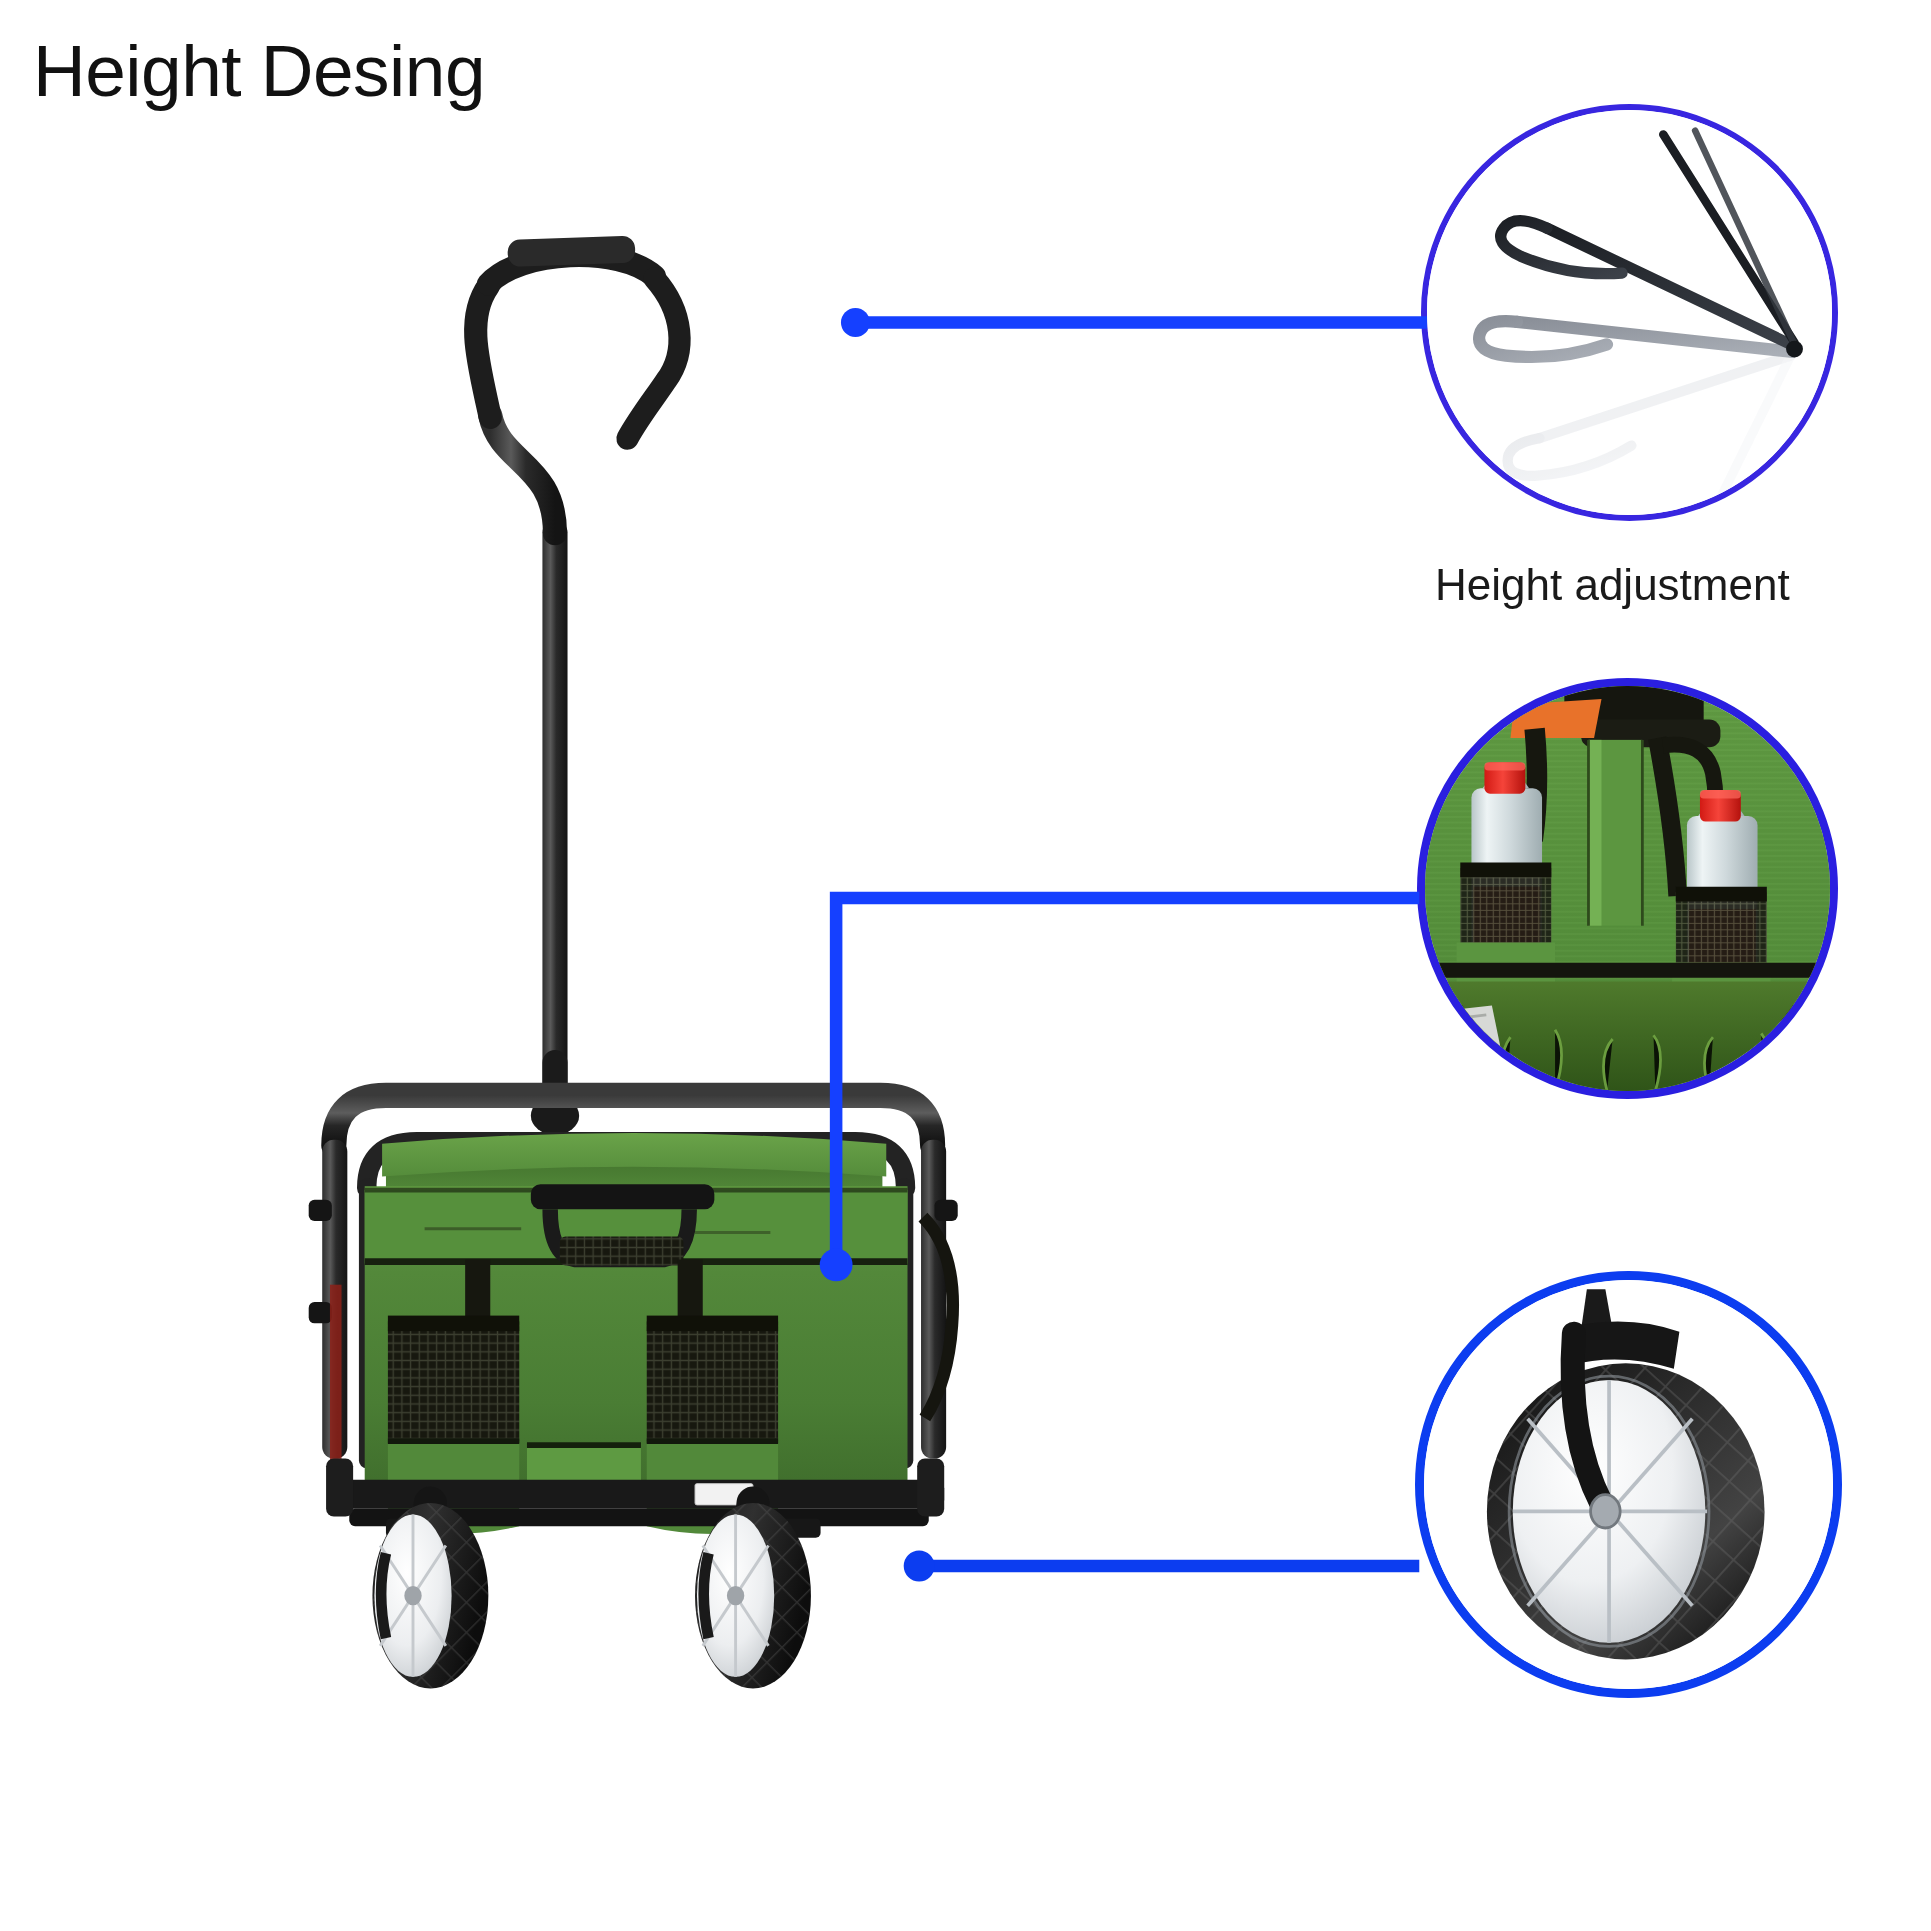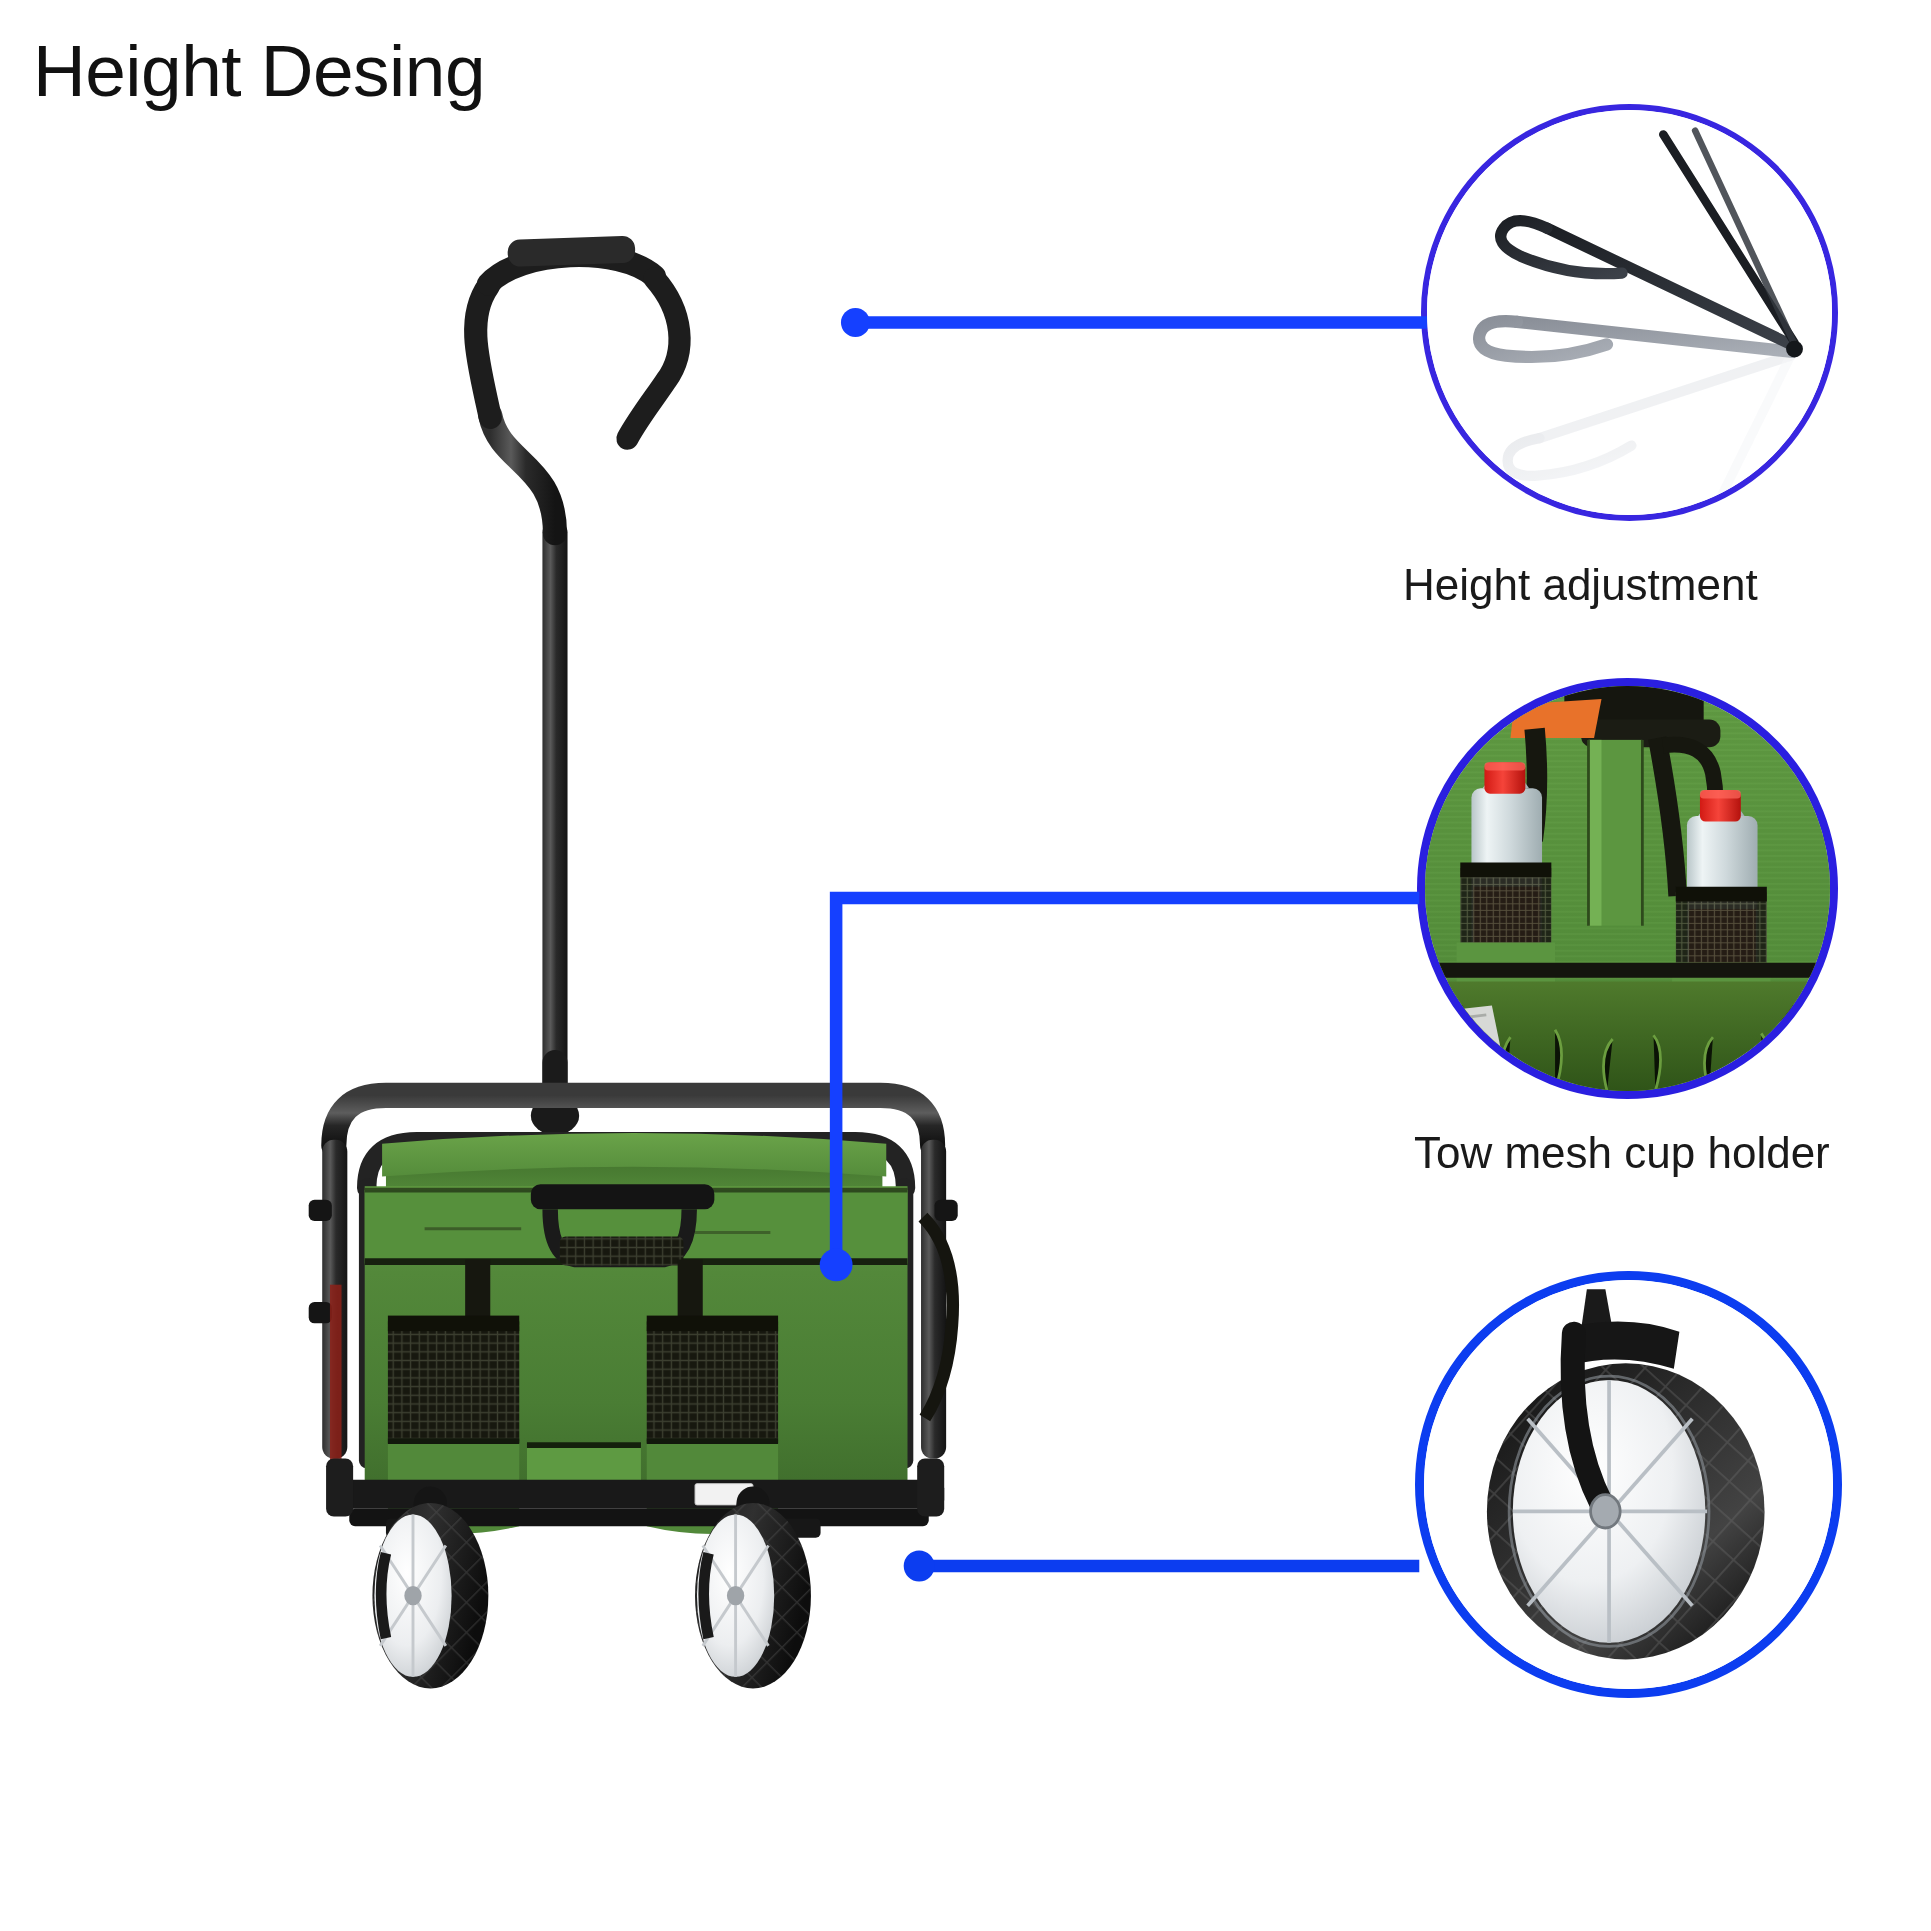--- a/index.html
+++ b/index.html
@@ -14,21 +14,21 @@
   .title{
     position:absolute;left:33px;top:33px;
     font-size:73px;line-height:1.05;color:#111111;
     letter-spacing:-0.5px;white-space:nowrap;
   }
 
   
   .callout-label{
     position:absolute;font-size:44px;color:#1a1a1a;white-space:nowrap;
   }
-  #lbl-height{left:1403px;top:560px;text-align:center;}
+  #lbl-height{left:1435px;top:560px;text-align:center;}
   #lbl-cup{left:1414px;top:1128px;}
   #lbl-wheels{left:1251px;top:1726px;}
 
   
   #wires{position:absolute;left:0;top:0;width:1931px;height:1931px;}
 
   
   .circle{
     position:absolute;border-radius:50%;overflow:hidden;background:#fff;
     box-sizing:border-box;
@@ -394,17 +394,16 @@
 
     <path d="M1470 930 H866 V1310" stroke="#1540ff" stroke-width="13" fill="none"></path>
     <circle cx="866" cy="1310" r="17" fill="#1540ff"></circle>
 
     <path d="M952 1622 H1470" stroke="#0c3df0" stroke-width="13" fill="none"></path>
     <circle cx="952" cy="1622" r="16" fill="#0c3df0"></circle>
   </svg>
 
   <div class="callout-label" id="lbl-height">Height adjustment</div>
 
-  <div class="callout-label" id="lbl-cup">Tow mesh cup holder</div>
 
 
 </div>
 
 
 </body></html>

